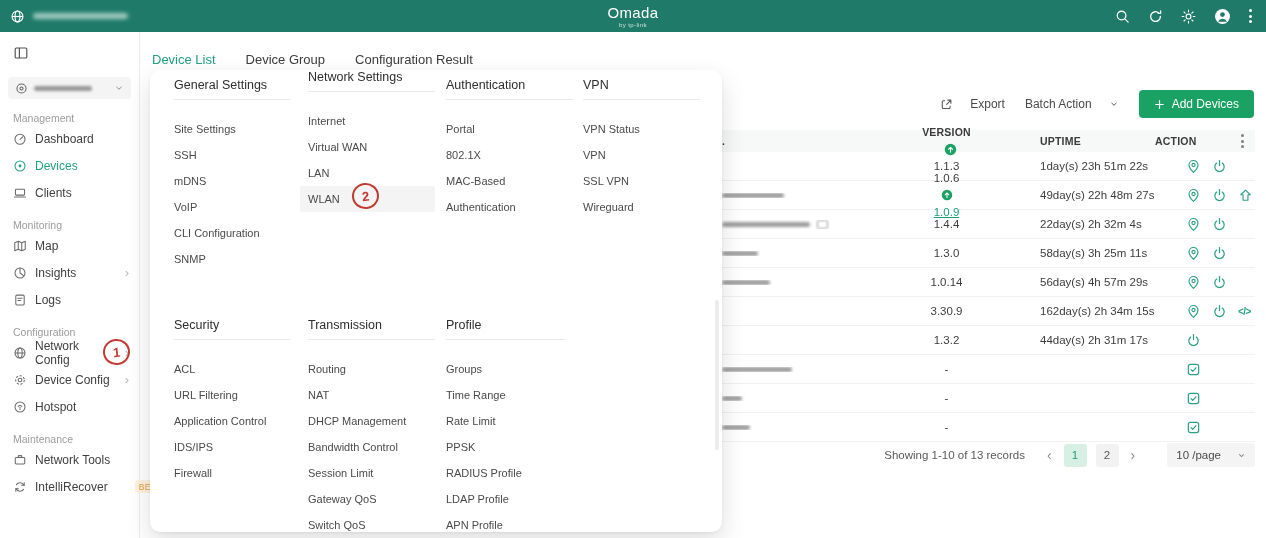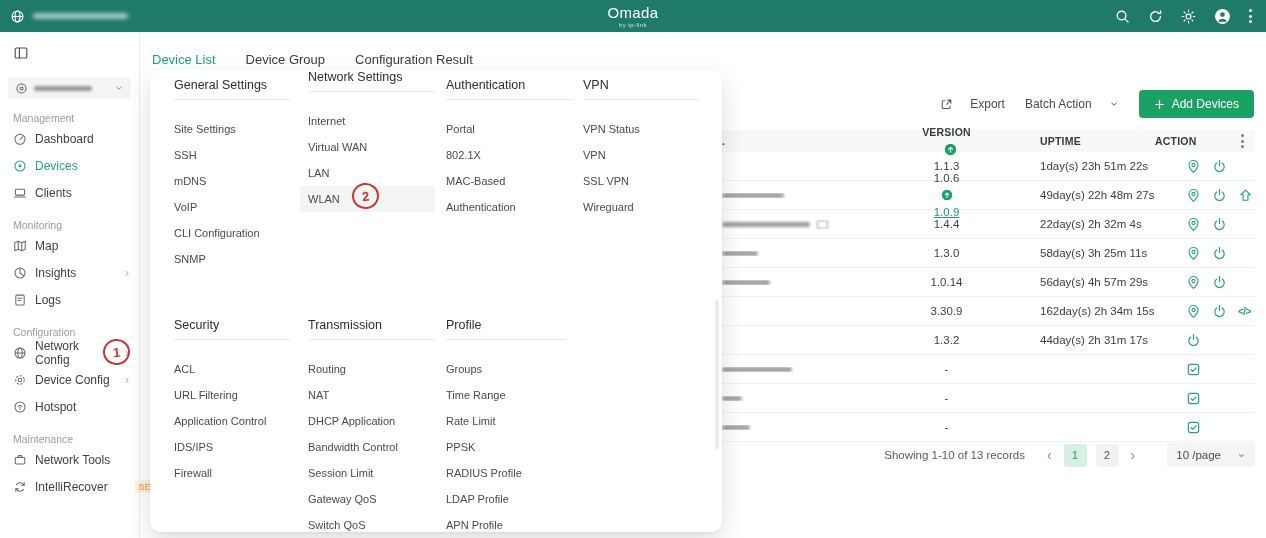--- a/index.html
+++ b/index.html
@@ -636,21 +636,21 @@
       <li>Application Control</li>
       <li>IDS/IPS</li>
       <li>Firewall</li>
     </ul>
   </div>
   <div class="mgroup g5">
     <div class="mg-title">Transmission</div>
     <ul class="mg-items">
       <li>Routing</li>
       <li>NAT</li>
-      <li>DHCP Application</li>
+      <li>DHCP Management</li>
       <li>Bandwidth Control</li>
       <li>Session Limit</li>
       <li>Gateway QoS</li>
       <li>Switch QoS</li>
     </ul>
   </div>
   <div class="mgroup g6">
     <div class="mg-title">Profile</div>
     <ul class="mg-items">
       <li>Groups</li>

